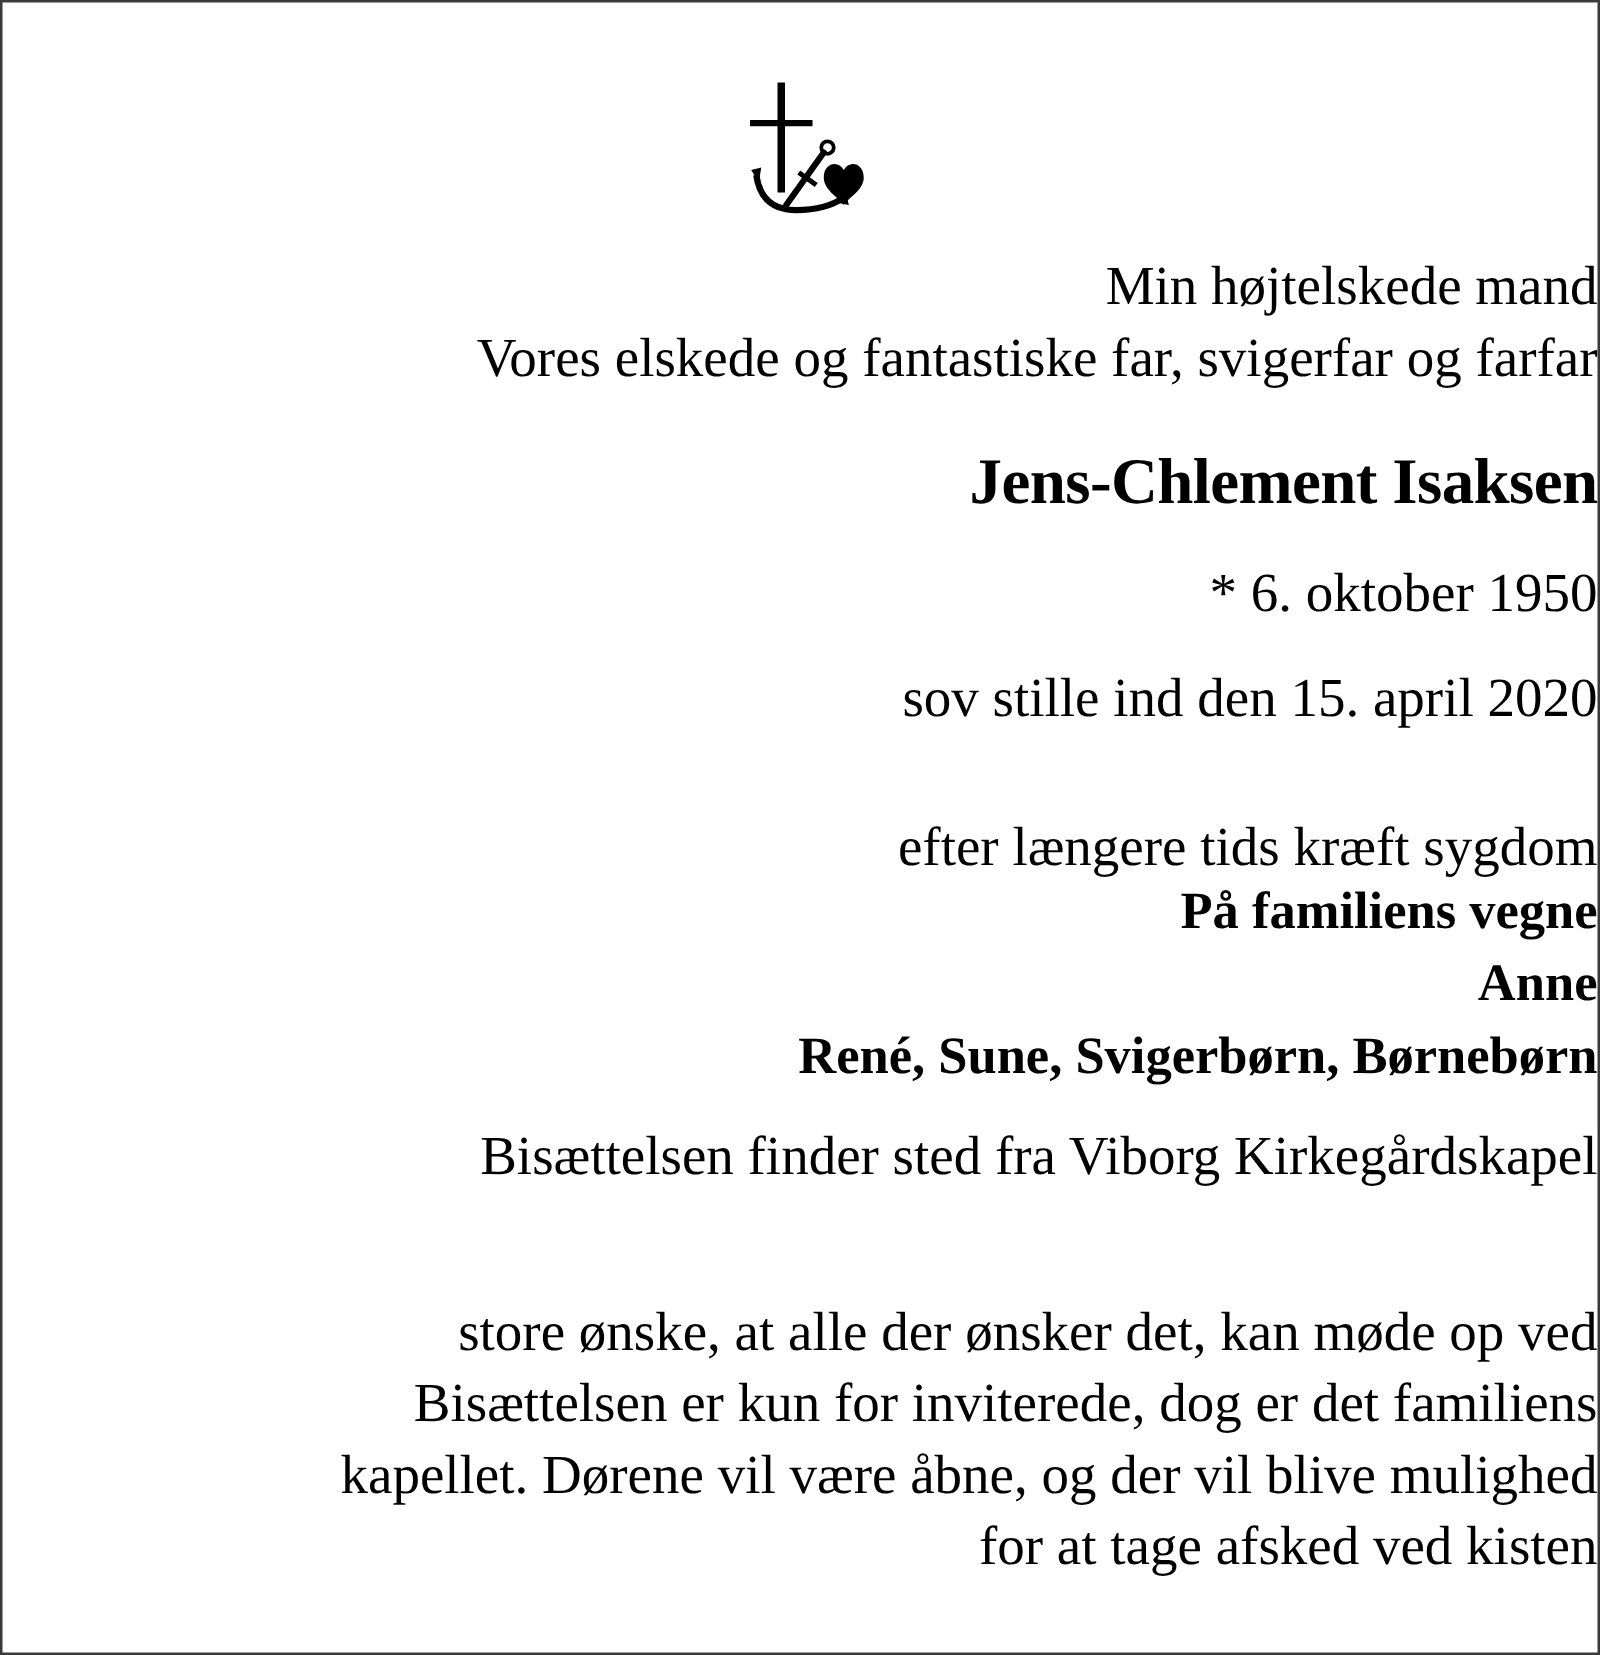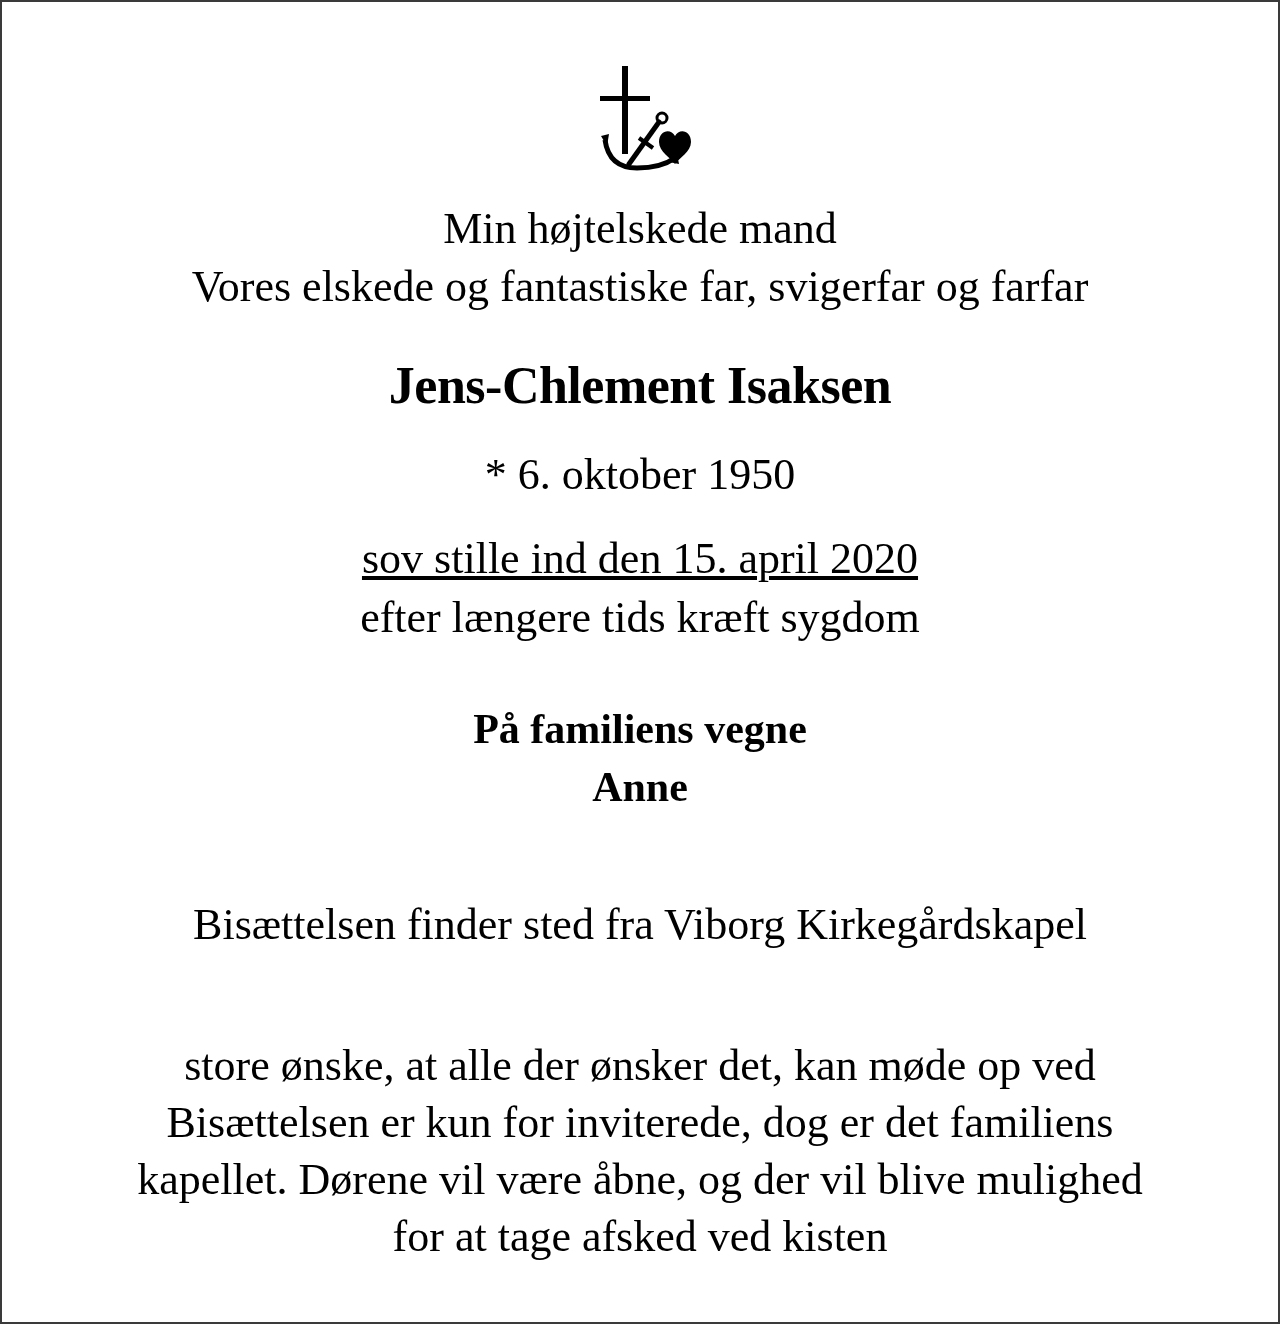--- a/index.html
+++ b/index.html
@@ -4,30 +4,30 @@
   <style>
     html, body { margin: 0; padding: 0; background: #ffffff; }
     body { width: 1280px; height: 1324px; overflow: hidden; }
     .frame {
       position: absolute; left: 0; top: 0;
       width: 1276px; height: 1320px;
       border: 2px solid #3a3a3a;
       background: #ffffff;
       font-family: "Liberation Serif", "DejaVu Serif", serif;
       color: #000000;
-      text-align: center;
+      text-align: right;
     }
     .symbol { position: absolute; left: 585px; top: 62px; width: 110px; height: 108px; }
     .block { position: absolute; left: 0; width: 1276px; }
     .line { display: block; white-space: nowrap; }
     .intro { top: 198px; font-size: 44px; line-height: 58px; }
     .name { top: 344px; font-size: 52px; font-weight: bold; line-height: 80px; letter-spacing: -0.5px; }
     .born { top: 444px; font-size: 44px; line-height: 58px; }
-    .died { top: 528px; font-size: 44px; line-height: 58px; text-decoration: underline; }
-    .cause { top: 587px; font-size: 44px; line-height: 58px; }
+    .died { top: 528px; font-size: 44px; line-height: 58px; }
+    .cause { top: 647px; font-size: 44px; line-height: 58px; }
     .family { top: 698px; font-size: 42px; font-weight: bold; line-height: 58px; }
     .service { top: 895px; font-size: 44px; line-height: 56px; }
     .note { top: 1035px; font-size: 44px; line-height: 57px; }
   </style>
 </head>
 <body>
 
 <div class="frame">
 
   <div class="symbol">
@@ -59,20 +59,21 @@
 
   <div class="block born">* 6. oktober 1950</div>
 
   <div class="block died">sov stille ind den 15. april 2020</div>
 
   <div class="block cause">efter længere tids kræft sygdom</div>
 
   <div class="block family">
     <span class="line">På familiens vegne</span>
     <span class="line">Anne</span>
+    <span class="line">René, Sune, Svigerbørn, Børnebørn</span>
   </div>
 
   <div class="block service">
     <span class="line">Bisættelsen finder sted fra Viborg Kirkegårdskapel</span>
   </div>
 
   <div class="block note">
     <span class="line">store ønske, at alle der ønsker det, kan møde op ved</span>
     <span class="line">Bisættelsen er kun for inviterede, dog er det familiens</span>
     <span class="line">kapellet. Dørene vil være åbne, og der vil blive mulighed</span>

